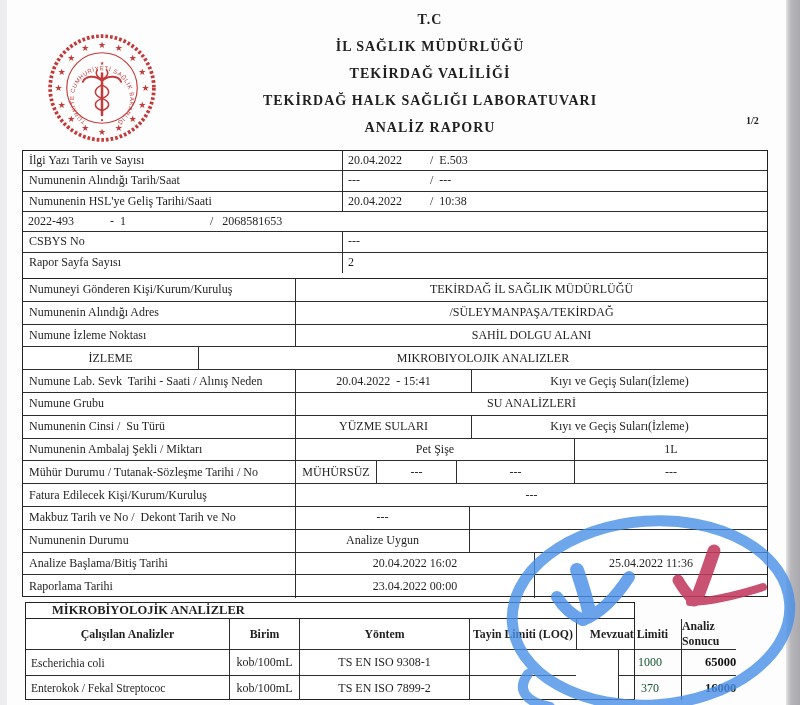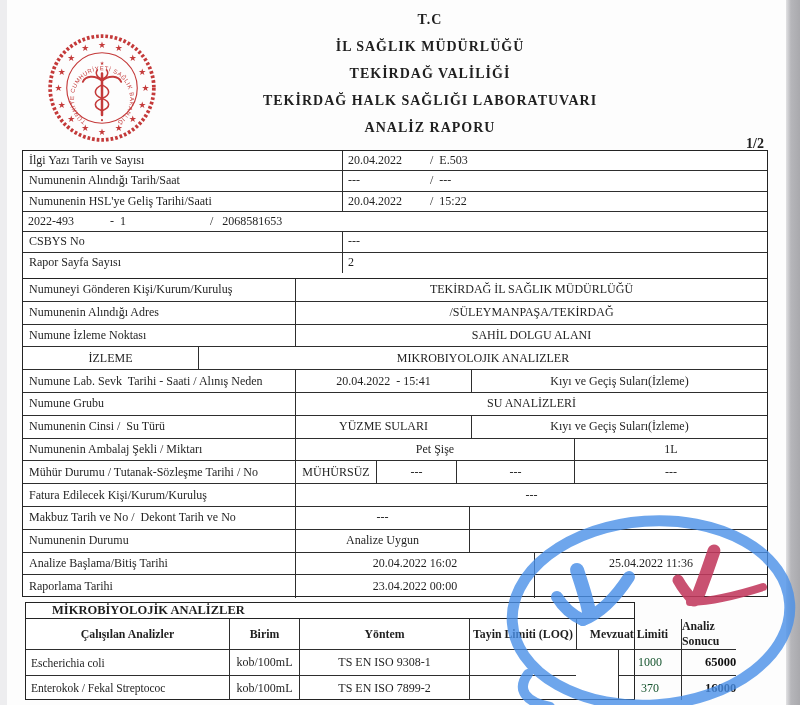--- a/index.html
+++ b/index.html
@@ -5,21 +5,21 @@
   html,body{margin:0;padding:0;width:800px;height:705px;overflow:hidden;background:#fff;}
   .stage{position:absolute;inset:0;width:800px;height:705px;background:#fdfdfd;
          font-family:"Liberation Serif", serif;color:#1f1f1f;}
   .edge-left{position:absolute;left:0;top:0;width:7px;height:705px;background:#ededef;}
   .edge-right{position:absolute;left:786px;top:0;width:14px;height:705px;
               background:linear-gradient(to right,#e2e2e4 0%,#b6b6ba 35%,#a9a9ad 100%);}
   
   .seal{position:absolute;left:46px;top:32px;width:112px;height:112px;}
   .titles{position:absolute;left:90px;top:6px;width:680px;text-align:center;
           font-weight:bold;font-size:14px;letter-spacing:1px;line-height:27px;}
-  .page-num{position:absolute;left:746px;top:136px;font-weight:bold;font-size:14px;}
+  .page-num{position:absolute;left:746px;top:115px;font-weight:bold;font-size:10px;}
   
   .tbl{position:absolute;background:#fff;border:1.6px solid #232323;box-sizing:border-box;font-size:12px;}
   .row{display:flex;box-sizing:border-box;border-bottom:1px solid #2e2e2e;align-items:center;}
   .row:last-child{border-bottom:none;}
   .lbl{white-space:pre;padding-left:6px;box-sizing:border-box;overflow:hidden;}
   .cell{white-space:pre;text-align:center;box-sizing:border-box;overflow:hidden;}
   .bl{border-left:1px solid #2e2e2e;align-self:stretch;display:flex;align-items:center;justify-content:center;}
   
   .t1{left:22px;top:150px;width:746px;height:138px;}
   .t1 .row{height:20.33px;}
@@ -121,21 +121,21 @@
       <div class="vals">
           <span class="seg s82">---</span>
           <span class="seg s100">/  ---</span>
           <span class="seg"></span>
         </div>
     </div>
     <div class="row">
       <div class="lbl">Numunenin HSL'ye Geliş Tarihi/Saati</div>
       <div class="vals">
           <span class="seg s82">20.04.2022</span>
-          <span class="seg s100">/  15:22</span>
+          <span class="seg s100">/  10:38</span>
           <span class="seg"></span>
         </div>
     </div>
     <div class="row">
       <div class="vals">
           <span class="seg s82">2022-493</span>
           <span class="seg s100">-  1</span>
           <span class="seg">/   2068581653</span>
         </div>
     </div>

